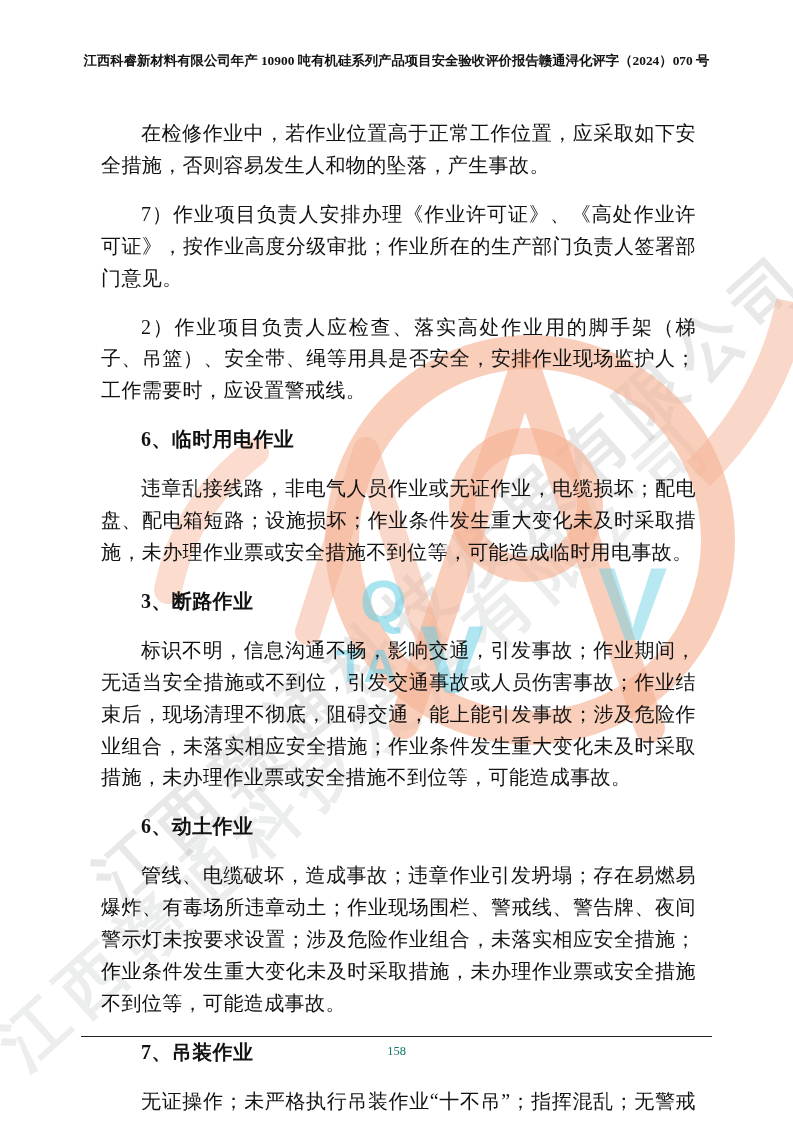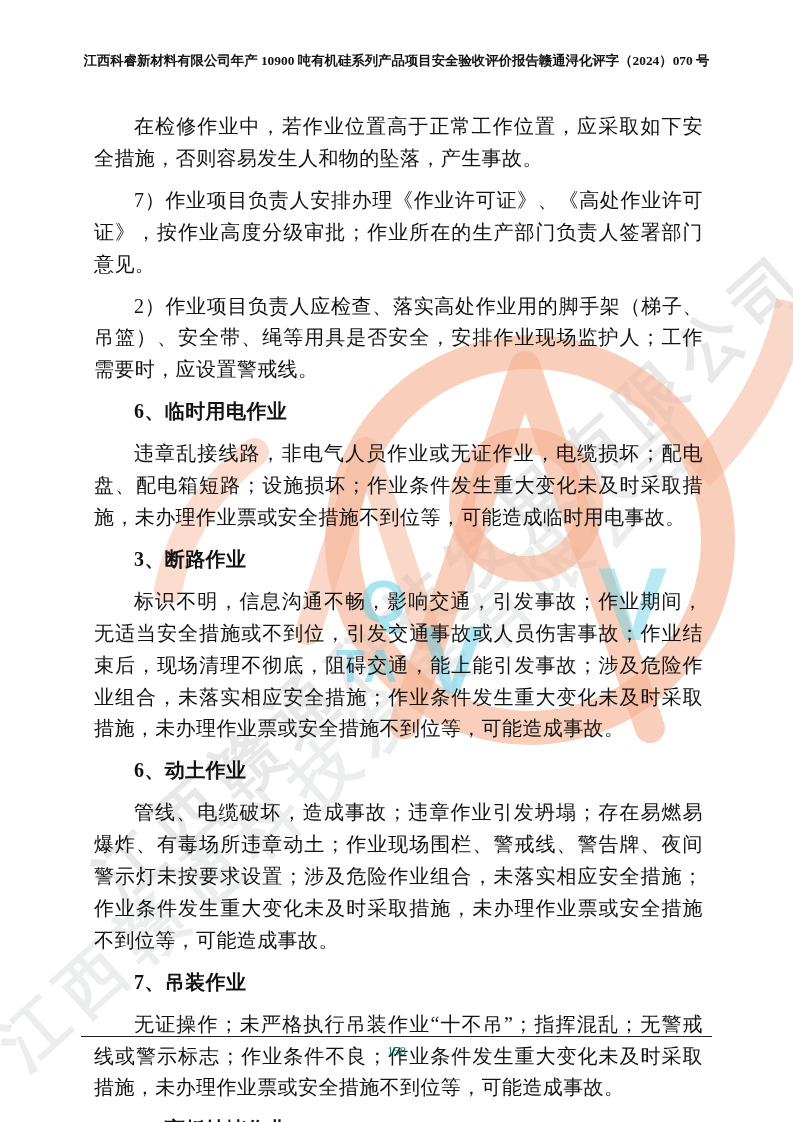--- a/index.html
+++ b/index.html
@@ -45,21 +45,21 @@
     font-size:13.4px;font-weight:600;color:#141414;
   }
   .content{
     position:absolute;z-index:2;
     left:84px;top:101px;width:629px;
     font-size:20px;line-height:31.9px;
     text-align:justify;
     letter-spacing:0.4px;
     color:#121212;
   }
-  .content .block{margin:10px;text-indent:2em;}
+  .content .block{margin:17px;text-indent:2em;}
   .content .heading{font-weight:bold;}
   .footer-line{
     position:absolute;z-index:2;
     left:81px;right:81px;top:1036px;
     border-top:1.6px solid #222;
   }
   .footer-page{
     position:absolute;z-index:2;
     left:0;top:1044px;width:100%;
     text-align:center;

